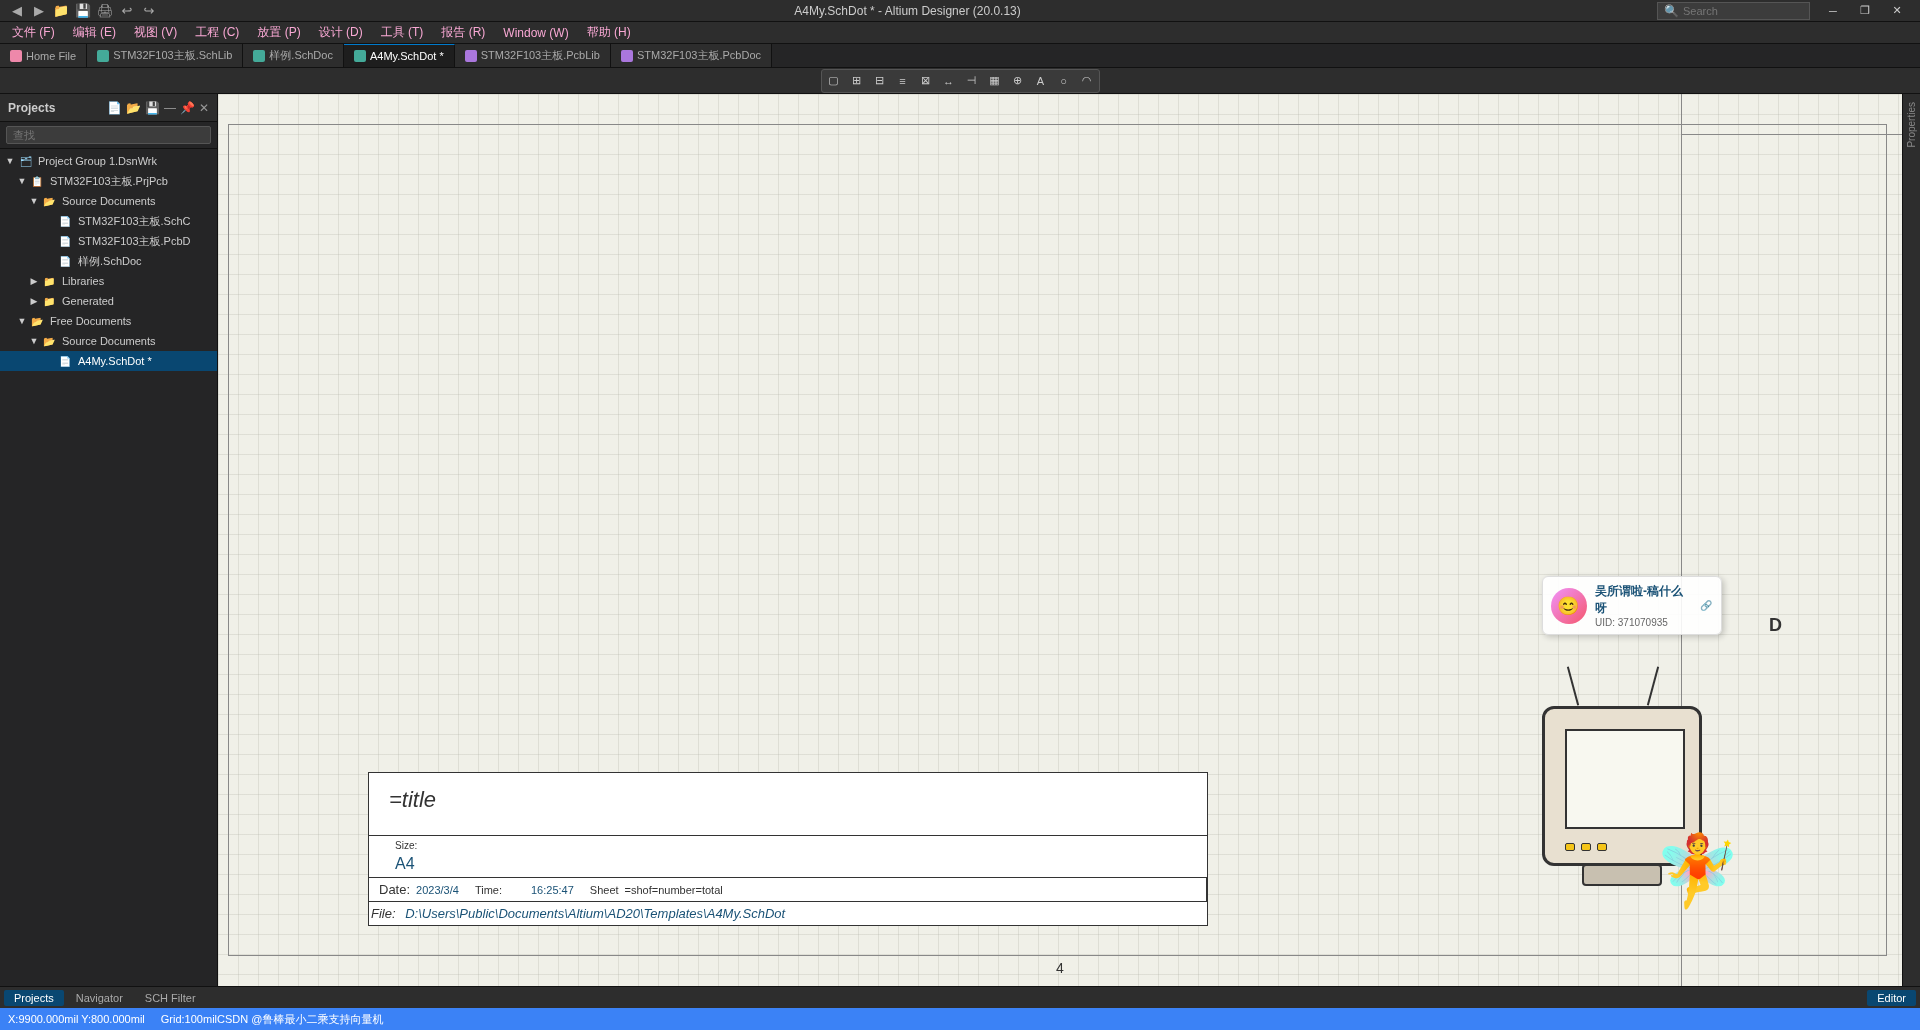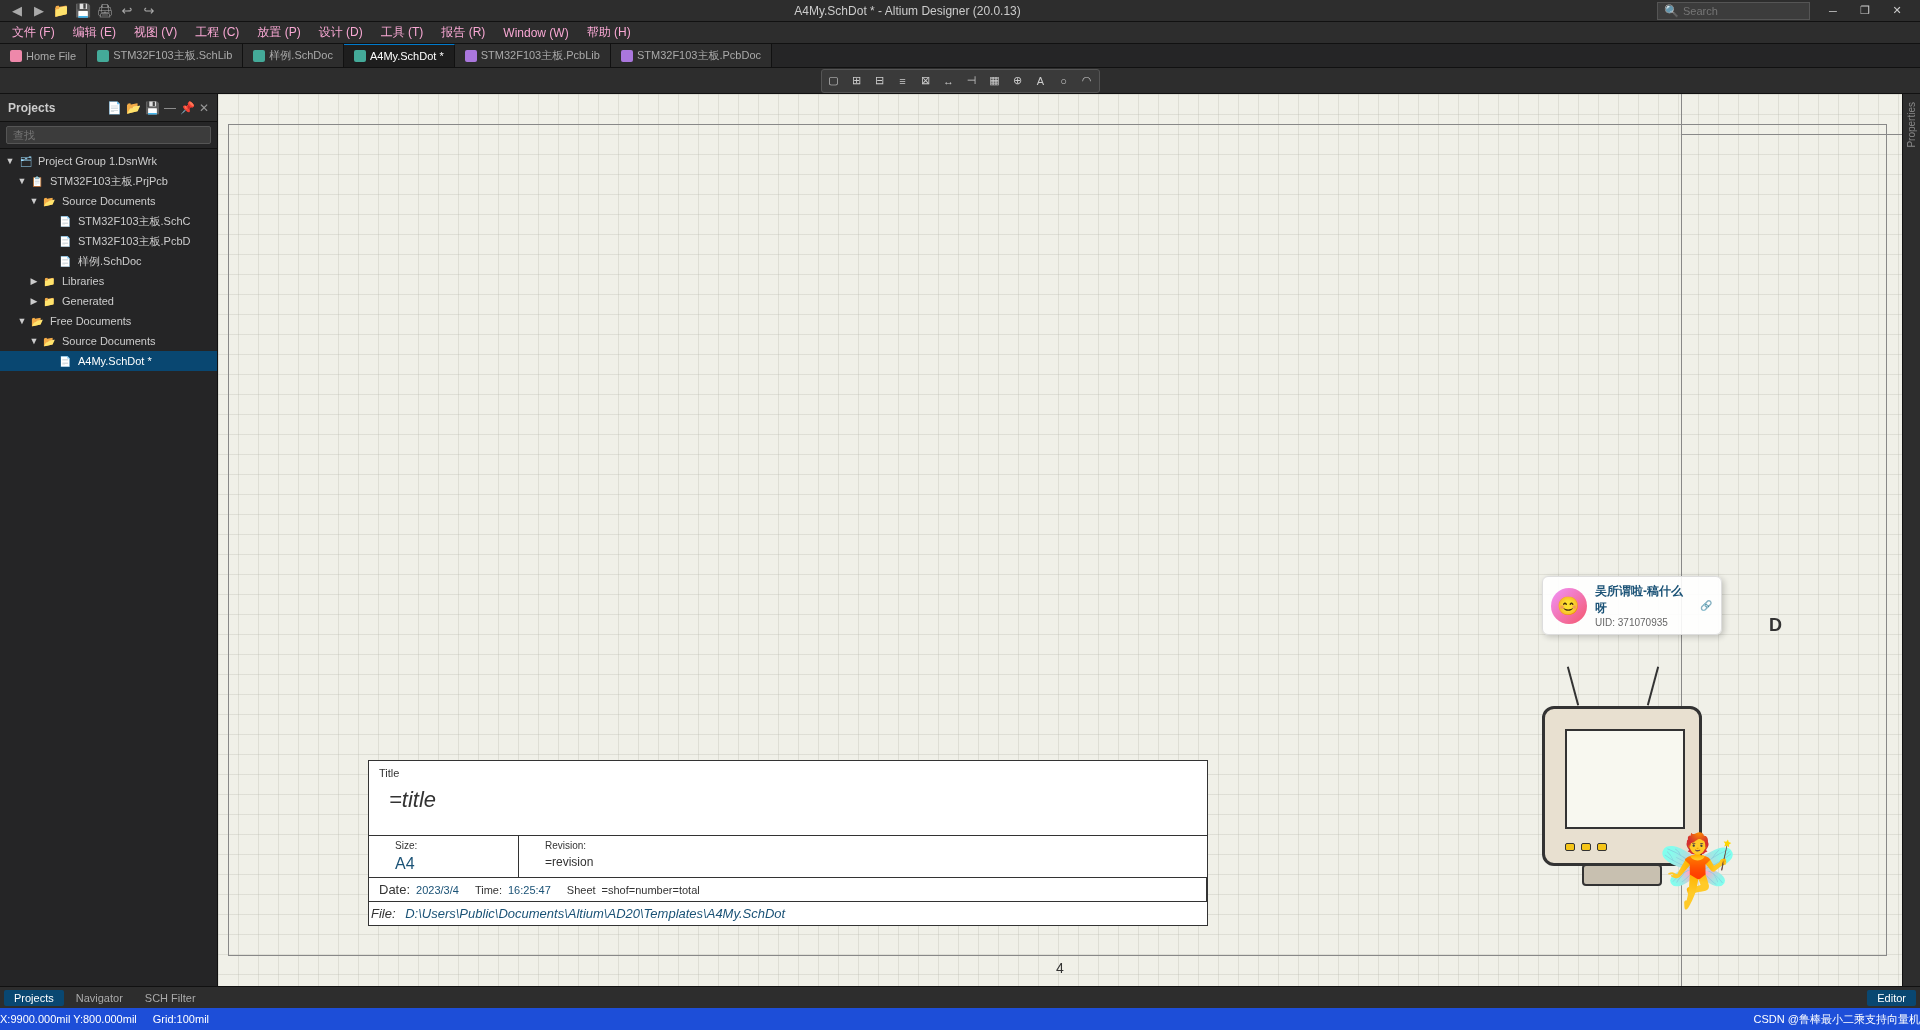--- a/index.html
+++ b/index.html
@@ -336,27 +336,26 @@
       transform: rotate(180deg);
       font-size: 10px;
       color: #888;
       cursor: pointer;
       padding: 4px 2px;
     }
 
     
     #statusbar {
       height: 22px;
-      background: #1d4ed8;
-      display: flex;
-      align-items: center;
-      padding: 0 0;
+      background: #3b82f6;
+      display: flex;
+      align-items: center;
+      padding: 0 8px;
       font-size: 11px;
       color: #fff;
-      justify-content: space-between;
     }
     #statusbar .left { display: flex; gap: 16px; }
     #statusbar .right { display: flex; gap: 8px; }
 
     
     #bottom-tabs {
       height: 22px;
       background: #2d2d2d;
       display: flex;
       align-items: center;
@@ -582,41 +581,36 @@
     <div class="canvas-border"></div>
 
     <div class="canvas-vline"></div>
     <div class="canvas-hline-top"></div>
 
     <div id="d-label">D</div>
 
     <div id="title-block">
 
       <div class="tb-title-row">
-        <div class="tb-title-label">Title</div>
         <div class="tb-title-value">=title</div>
       </div>
 
       <div class="tb-row2">
         <div class="tb-cell" style="max-width:150px;">
           <div class="tb-cell-label">Size:</div>
           <div class="tb-cell-value">A4</div>
         </div>
-        <div class="tb-cell">
-          <div class="tb-cell-label">Revision:</div>
-          <div class="tb-cell-value-sm">=revision</div>
-        </div>
       </div>
 
       <div class="tb-row3" style="border-bottom:1px solid #333;">
         <div style="padding:4px 10px; border-right:1px solid #333; flex:1; display:flex; align-items:center; gap:6px;">
           <span style="font-size:13px;color:#333;">Date:</span>
           <span style="font-size:11px;color:#1a5276;">2023/3/4</span>
           <span style="font-size:11px;color:#333;margin-left:10px;">Time:</span>
-          <span style="font-size:11px;color:#1a5276;">16:25:47</span>
+          <span style="font-size:11px;color:#1a5276;margin-left:23px;">16:25:47</span>
           <span style="font-size:11px;color:#333;margin-left:10px;">Sheet</span>
           <span style="font-size:11px;color:#333;">=shof=number=total</span>
         </div>
       </div>
 
       <div class="tb-row4">
         <span style="color:#333;">File:</span>
         <span style="color:#1a5276;margin-left:6px;">D:\Users\Public\Documents\Altium\AD20\Templates\A4My.SchDot</span>
       </div>
     </div>

